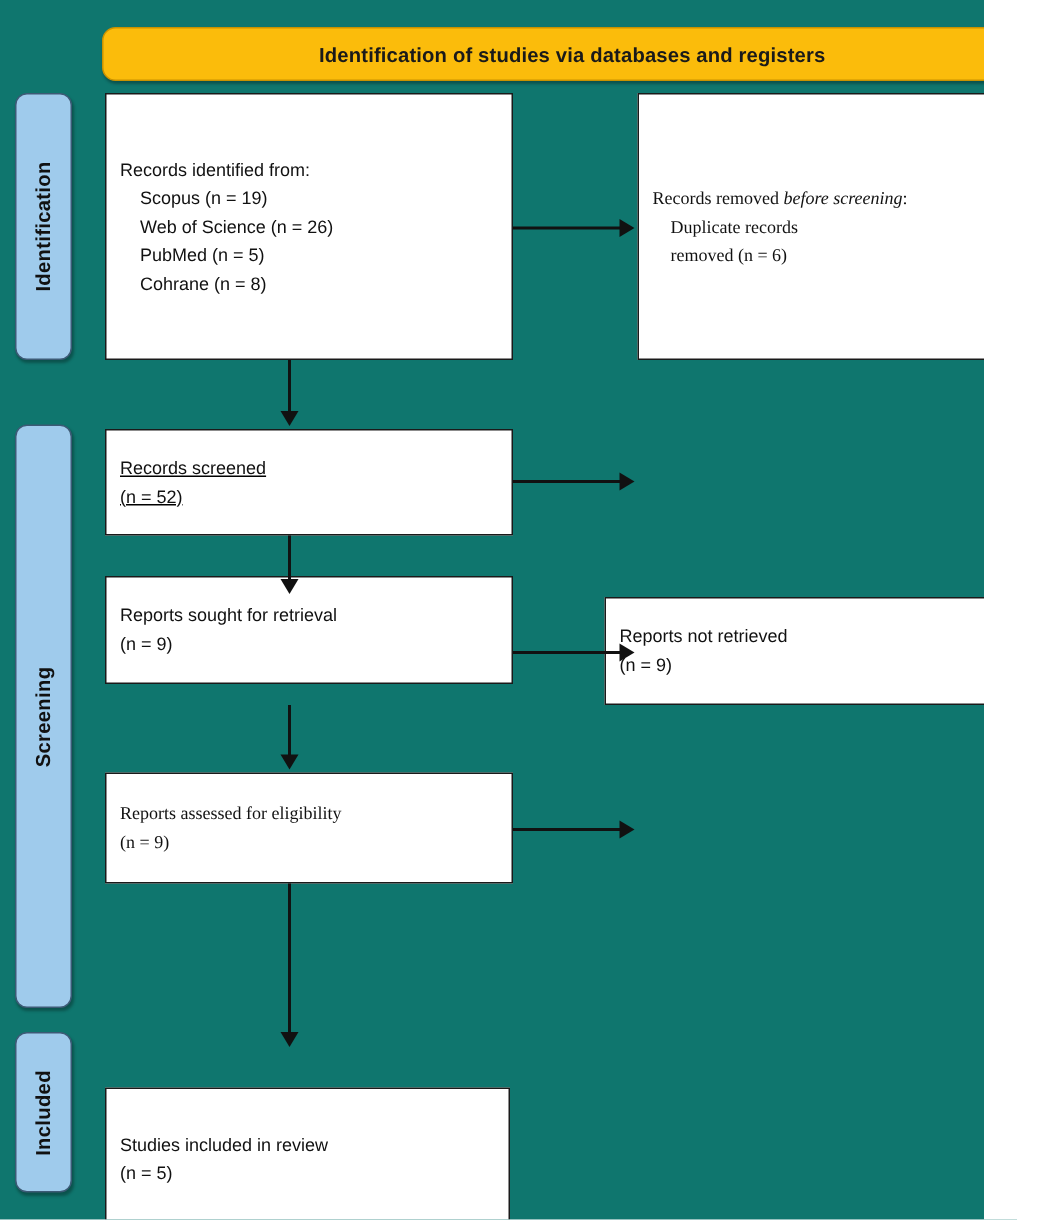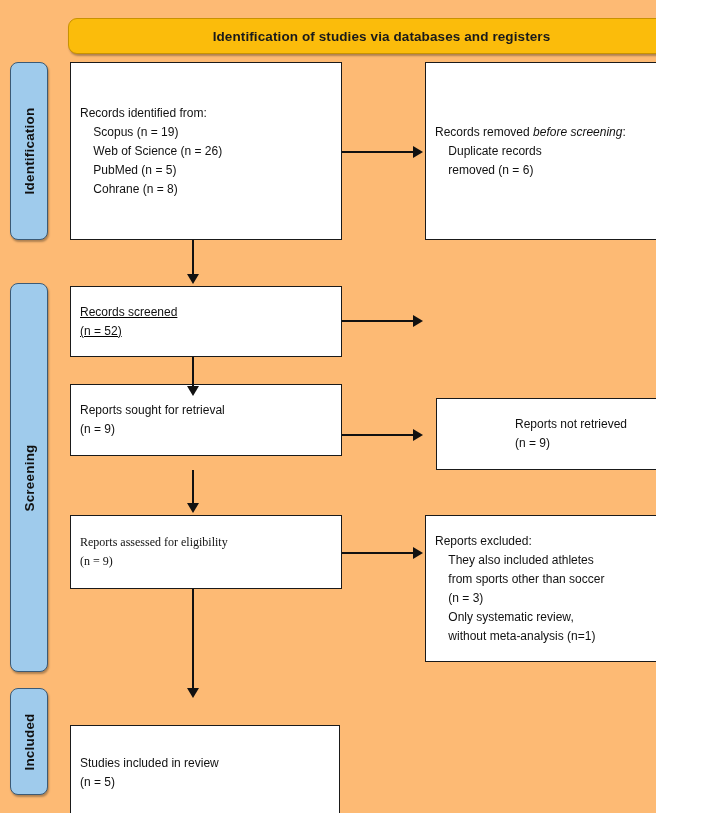--- a/index.html
+++ b/index.html
@@ -9,21 +9,21 @@
     background: #ffffff;
   }
   body {
     font-family: "Liberation Sans", sans-serif;
     -webkit-font-smoothing: antialiased;
   }
   #diagram {
     position: relative;
     width: 656px;
     height: 813px;
-    background: #fdba74;
+    background: #0f766e;
     overflow: hidden;
   }
 
   
   .banner {
     position: absolute;
     left: 68px;
     top: 18px;
     width: 627px;
     height: 36px;
@@ -91,23 +91,23 @@
   .box-text .ital { font-style: italic; }
 
   
   #box-identified       { left: 70px; top: 62px;  width: 272px; height: 178px; }
   #box-screened         { left: 70px; top: 286px; width: 272px; height: 71px; text-decoration: underline;  }
   #box-sought           { left: 70px; top: 384px; width: 272px; height: 72px;  }
   #box-assessed         { left: 70px; top: 515px; width: 272px; height: 74px; font-family: Liberation Serif, serif;  }
   #box-included-review  { left: 70px; top: 700px; width: 270px; height: 95px; margin-top: 25px;  }
 
   
-  #box-removed          { left: 425px; top: 62px;  width: 270px; height: 178px; }
+  #box-removed          { left: 425px; top: 62px;  width: 270px; height: 178px; font-family: Liberation Serif, serif; }
   #box-excluded-records { left: 425px; top: 284px; width: 270px; height: 73px;  }
-  #box-not-retrieved    { left: 436px; top: 398px; width: 270px; height: 72px; align-items: center;  }
+  #box-not-retrieved    { left: 403px; top: 398px; width: 270px; height: 72px;  }
   #box-excluded-reports { left: 425px; top: 515px; width: 270px; height: 147px; }
 
   
   .arrow-v, .arrow-h {
     position: absolute;
     background: #111111;
   }
   .arrow-v { width: 1.6px; }
   .arrow-h { height: 1.6px; }
   .arrow-head-down {
@@ -189,28 +189,20 @@
   </div>
   <div class="box" id="box-not-retrieved">
     <div class="box-text">Reports not retrieved
 (n = 9)</div>
   </div>
 
   <div class="box" id="box-assessed">
     <div class="box-text">Reports assessed for eligibility
 (n = 9)</div>
   </div>
-  <div class="box" id="box-excluded-reports">
-    <div class="box-text">Reports excluded:
-    They also included athletes
-    from sports other than soccer
-    (n = 3)
-    Only systematic review,
-    without meta-analysis (n=1)</div>
-  </div>
 
   <div class="box" id="box-included-review">
     <div class="box-text">Studies included in review
 (n = 5)</div>
   </div>
 
   <div class="arrow-v" id="conn-v1"></div>
   <div class="arrow-head-down" id="conn-v1-head"></div>
 
   <div class="arrow-v" id="conn-v2"></div>

